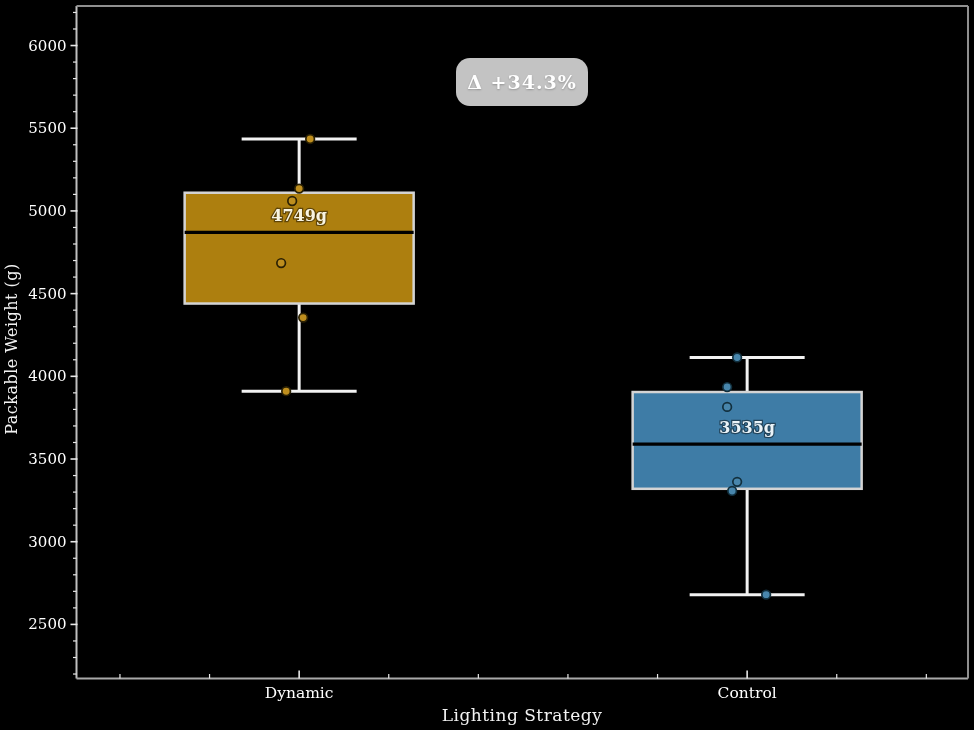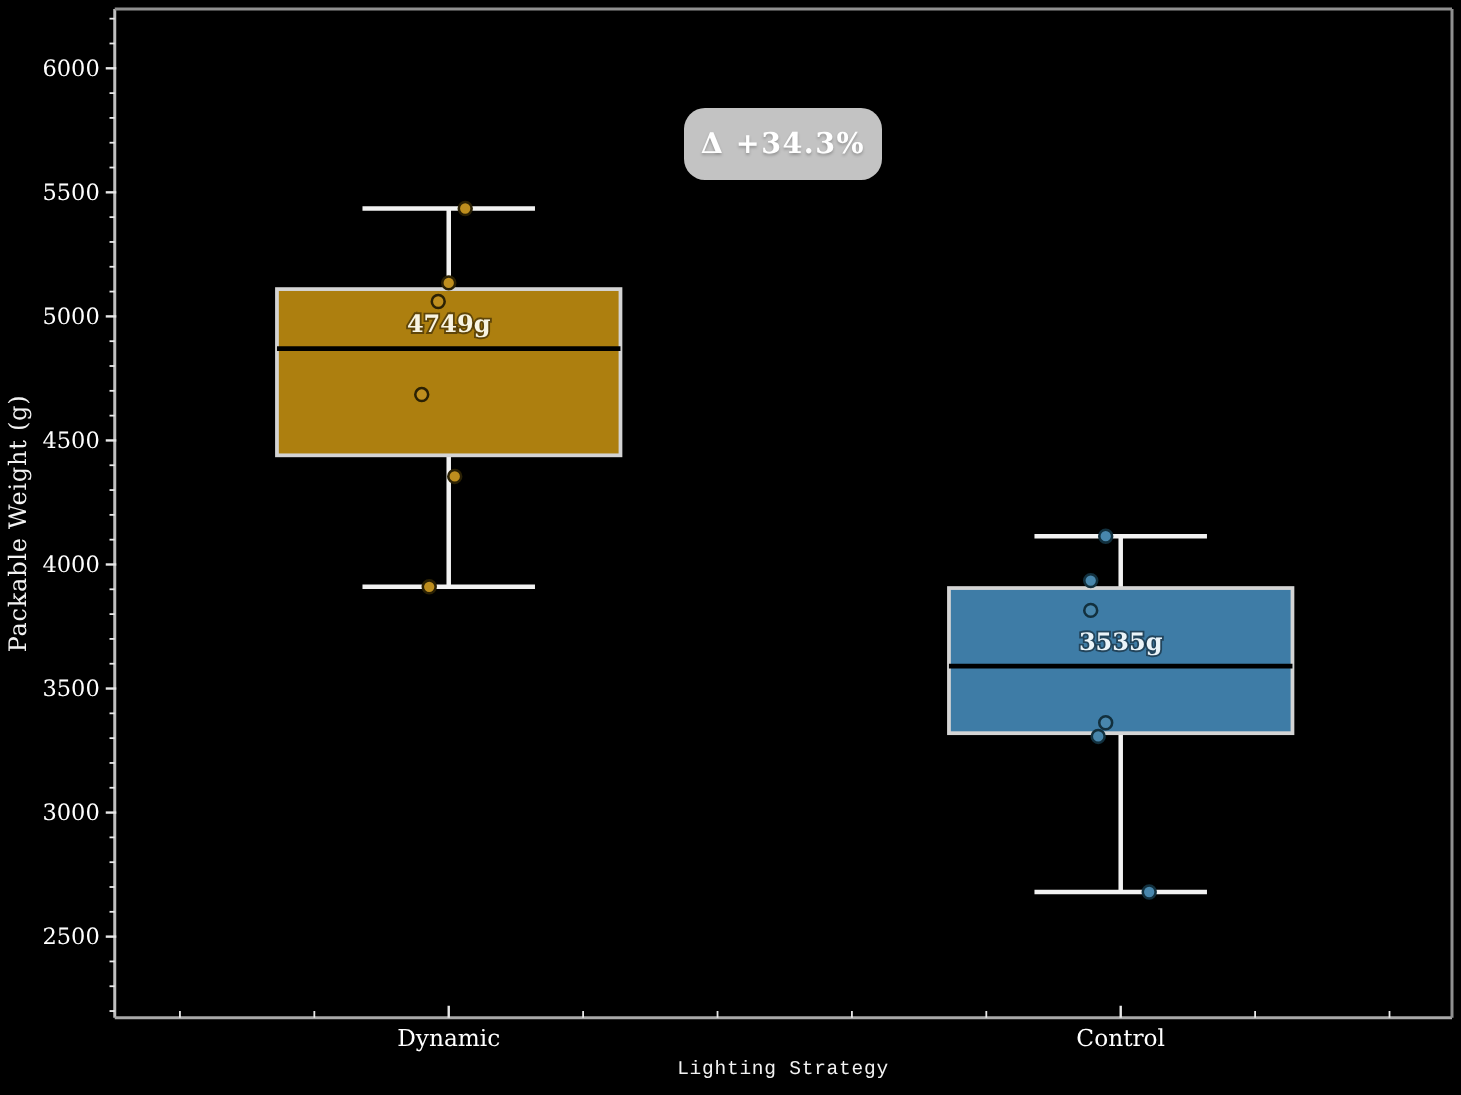--- a/index.html
+++ b/index.html
@@ -12,24 +12,24 @@
   }
   #chart-svg{position:absolute;left:0;top:0;}
   #ylabel{
     position:absolute;left:-96px;top:337px;width:220px;height:24px;
     color:#f2f2f2;font-size:16px;text-align:center;
     transform:rotate(-90deg);transform-origin:center center;
     letter-spacing:0.5px;
   }
   #xlabel{
     position:absolute;left:287px;top:705px;width:470px;height:24px;
-    color:#f2f2f2;font-size:13px;text-align:center;letter-spacing:0.5px;font-family:Liberation Mono, monospace;
+    color:#f2f2f2;font-size:17px;text-align:center;letter-spacing:0.5px;
   }
   #delta-annotation{
-    position:absolute;left:456px;top:72px;width:132px;height:48px;
+    position:absolute;left:456px;top:58px;width:132px;height:48px;
     background:#c3c3c3;border-radius:14px;
     display:flex;align-items:center;justify-content:center;
     color:#ffffff;font-size:19px;font-weight:bold;letter-spacing:1px;
     text-shadow:0 1px 2px rgba(0,0,0,0.25);
   }
 </style>
 </head>
 <body>
 
 <div id="figure">

